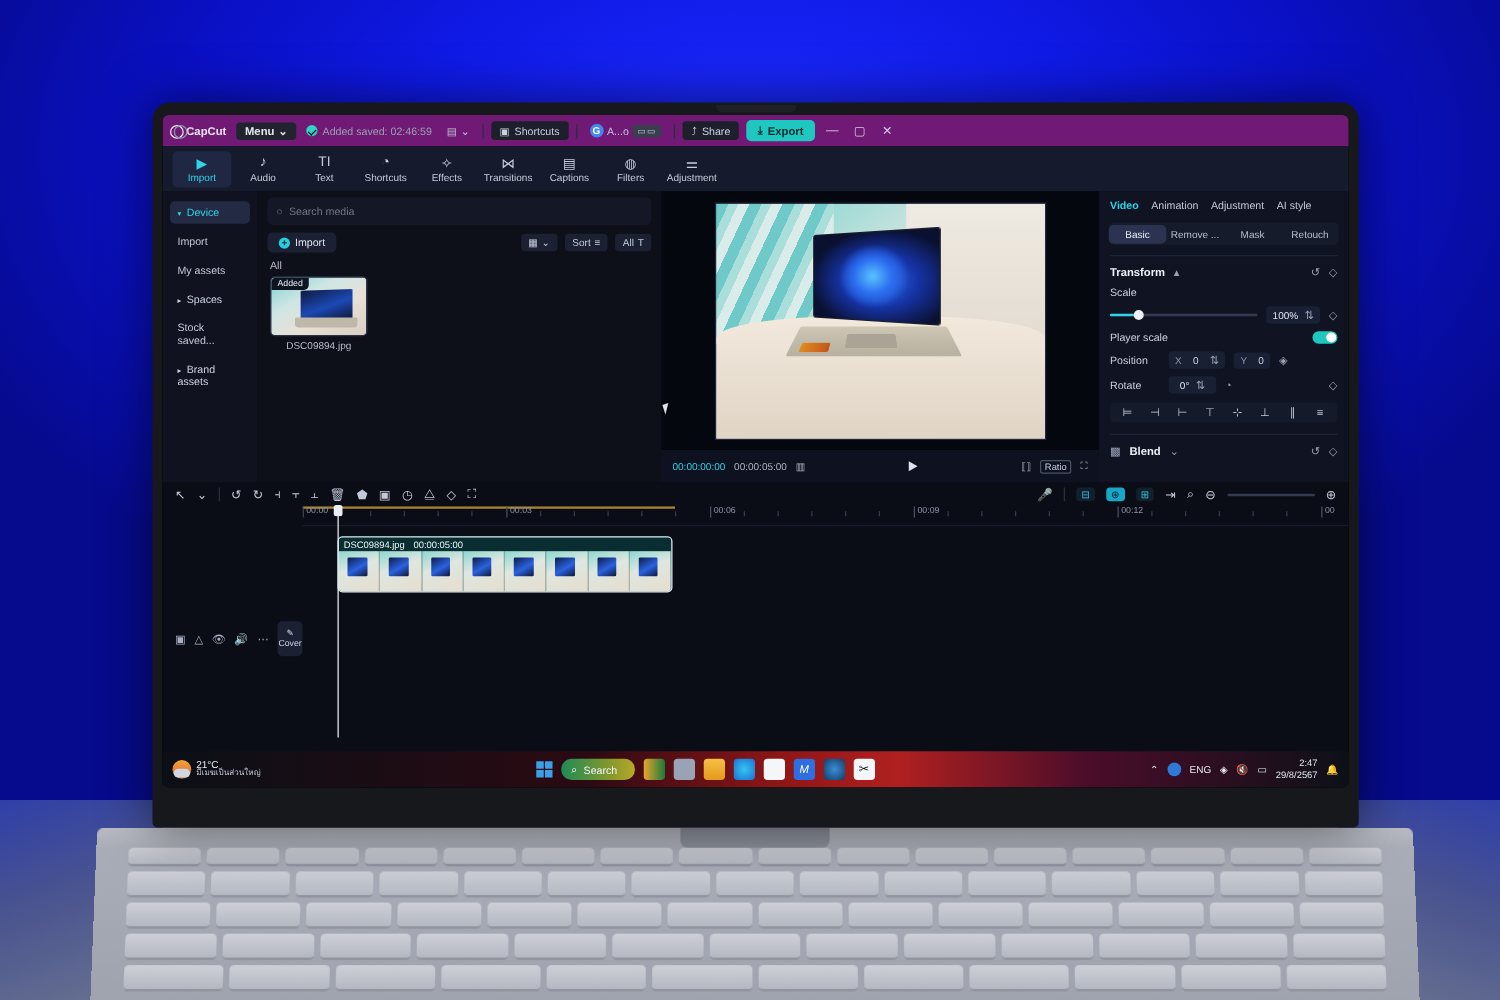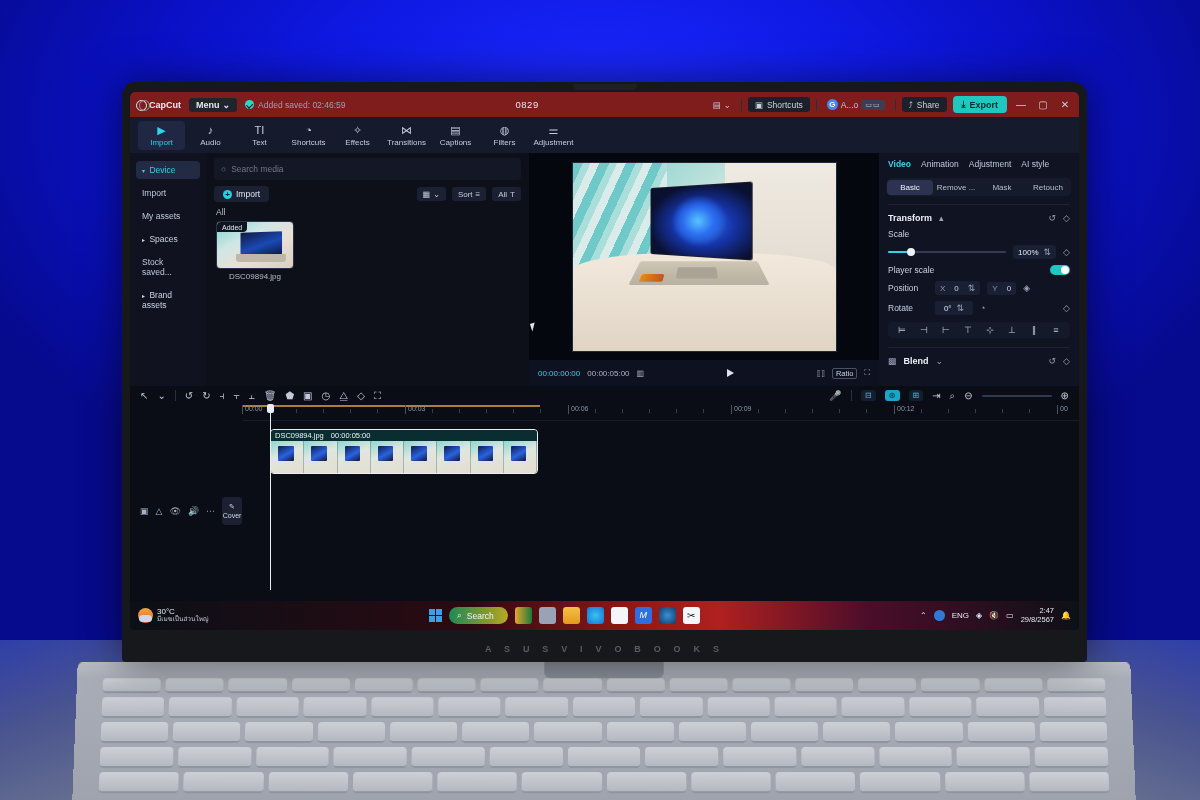--- a/index.html
+++ b/index.html
@@ -74,21 +74,21 @@
     text-shadow: 0 1px 4px rgba(0,0,0,.4);
   }
   .watermark .thin { font-weight: 400; }
   
   .app {
     position: absolute; inset: 0; background: #0b0d14; color: #d6d9e4;
     font-size: 9px; display: flex; flex-direction: column;
   }
   
   .titlebar {
-    height: 25px; background: #7f1d1d; display: flex; align-items: center;
+    height: 25px; background: #701a75; display: flex; align-items: center;
     padding: 0 6px; gap: 8px; flex-shrink: 0;
   }
   .cc-logo { display: flex; align-items: center; gap: 3px; color: #e8eaf2; font-size: 9px; font-weight: 700; }
   .cc-mark { width: 10px; height: 10px; position: relative; }
   .cc-mark:before, .cc-mark:after {
     content: ''; position: absolute; width: 9px; height: 9px; border: 1.4px solid #e8eaf2; border-radius: 50%;
   }
   .cc-mark:after { left: 3px; border-color: #8f94a8; }
   .menu-btn {
     background: #21242e; border-radius: 3px; padding: 2px 7px; font-size: 9px;
@@ -410,39 +410,37 @@
         <div class="key"></div>
       <div class="key"></div>
         <div class="key"></div>
         <div class="key"></div>
         <div class="key"></div>
     </div>
   </div>
 
   <div class="laptop-lid">
     <div class="webcam"></div>
-    <div class="bezel-brand">A S U S   V I V O B O O K   S</div>
     <div class="lid-inner">
 
       <div class="app">
 
         <div class="titlebar">
           <div class="cc-logo">
             <span class="cc-mark"></span>
             <span>CapCut</span>
           </div>
           <div class="menu-btn">
             <span>Menu</span>
             <span>⌄</span>
           </div>
           <div class="autosave">
             <span class="dot-ok"></span>
             <span>Added saved: 02:46:59</span>
           </div>
-          <div class="proj-title">0829</div>
           <div class="tb-right">
             <div class="tb-plain">
               <span>▤</span>
               <span>⌄</span>
             </div>
             <span class="sep"></span>
             <div class="tb-chip">
               <span>▣</span>
               <span>Shortcuts</span>
             </div>
@@ -786,21 +784,21 @@
               </div>
               <div class="playhead"></div>
             </div>
           </div>
         </div>
 
         <div class="taskbar">
           <div class="weather">
             <span class="wicon"></span>
             <span class="wtxt">
-              <span class="t1" style="display:block">30°C</span>
+              <span class="t1" style="display:block">21°C</span>
               <span class="t2" style="display:block">มีเมฆเป็นส่วนใหญ่</span>
             </span>
           </div>
           <div class="tb-sp"></div>
           <span class="winlogo">
               <i></i>
               <i></i>
               <i></i>
               <i></i>
             </span>

